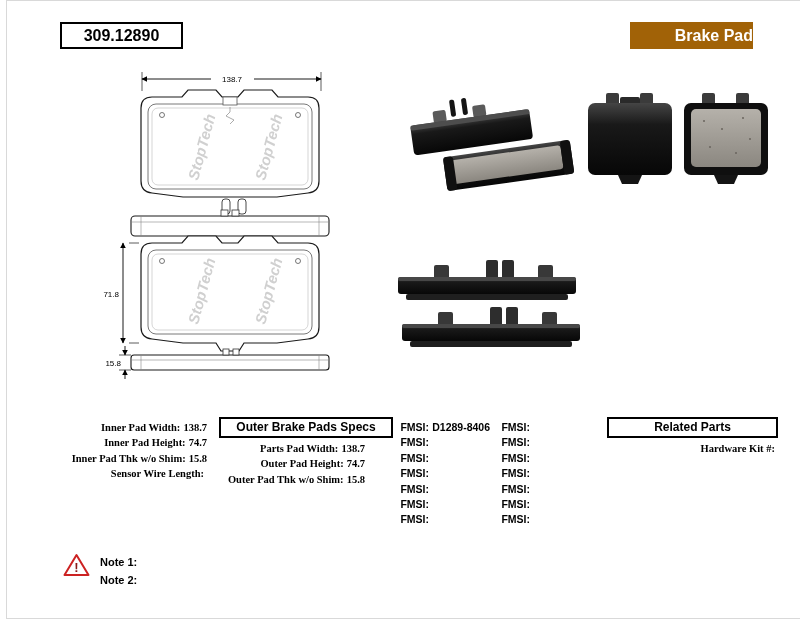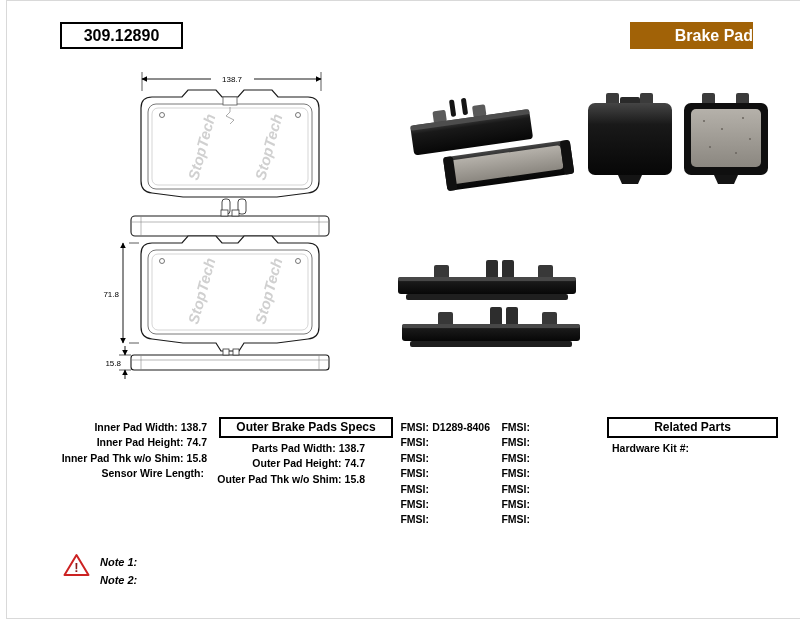--- a/index.html
+++ b/index.html
@@ -31,37 +31,37 @@
   .col-outer   { left:212px; width:174px; }
   .col-fmsi    { left:390px; width:204px; }
   .col-related { left:600px; width:171px; }
   .col-header {
     border:2px solid #000; height:17px; line-height:17px; text-align:center;
     font-weight:bold; font-size:12px; background:#fff;
   }
   .rows { margin-top:3px; }
   .spec-row {
     display:flex; justify-content:flex-end; gap:3px; white-space:nowrap;
-    line-height:15.4px; font-size:10.5px; font-weight:bold;
+    line-height:15.4px; font-size:10.5px; font-weight:bold;font-family:Liberation Serif, serif;
   }
   .col-inner .spec-row { padding-right:6px; }
   .col-outer .spec-row { padding-right:28px; }
-  .col-related .spec-row { justify-content:flex-start; padding-left:5px; }
+  .col-related .spec-row { justify-content:flex-end; padding-left:5px; }
   .fmsi-row {
     display:flex; white-space:nowrap; line-height:15.4px;
     font-size:10.5px; font-weight:bold;
   }
   .fmsi-row .l1 { width:32px; text-align:right; }
   .fmsi-row .v1 { width:58px; text-align:right; padding-left:3px; }
   .fmsi-row .l2 { width:40px; text-align:right; }
   .fmsi-row .v2 { flex:1; padding-left:3px; }
   
   .warning-icon { position:absolute; left:56px; top:552px; }
   .notes-block { position:absolute; left:93px; top:552px; }
-  .note-line { font-size:11px; font-weight:bold; line-height:18px;font-style:italic; }
+  .note-line { font-size:11px; font-weight:bold; line-height:18px; }
 </style>
 </head>
 <body>
 
 <div class="sheet">
 
   <div class="part-number-box">309.12890</div>
   <div class="product-type-box">Brake Pad</div>
 
   <svg class="drawing-svg" width="360" height="335" viewBox="0 0 360 335" xmlns="http://www.w3.org/2000/svg">

